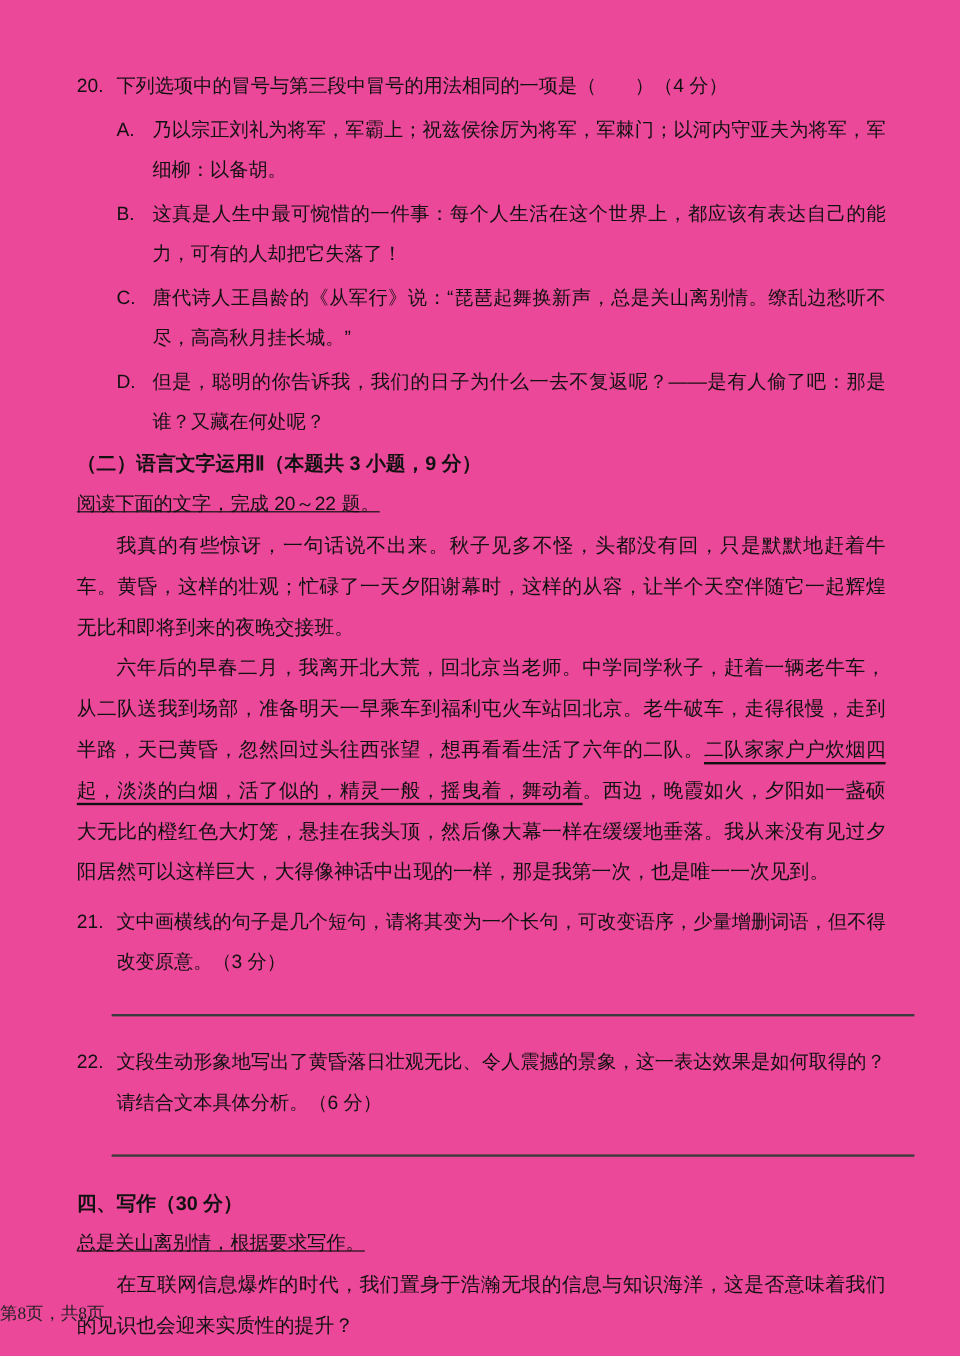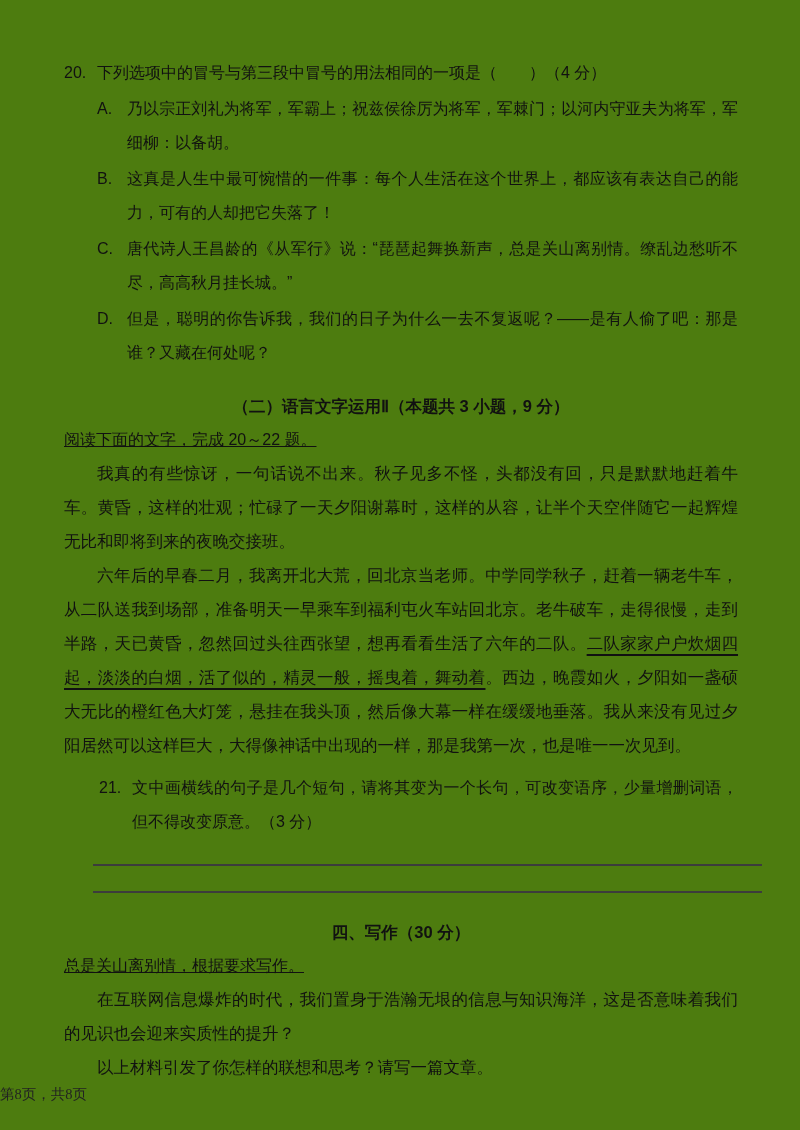--- a/index.html
+++ b/index.html
@@ -6,57 +6,56 @@
   html, body { background: #ffffff; }
   body {
     width: 800px;
     font-family: "Liberation Sans", sans-serif;
     color: #111111;
   }
   .page {
     position: relative;
     width: 800px;
     height: 1130px;
-    background: #4d7c0f;
+    background: #ec4899;
     padding: 56px 62px 0 64px;
     overflow: hidden;
   }
 
   
   .q-row { display: flex; align-items: flex-start; }
   .q-num { flex: 0 0 33px; line-height: 34px; font-size: 16px; }
   .q-stem { flex: 1; line-height: 34px; font-size: 16px; text-align: justify; }
 
   .option { display: flex; align-items: flex-start; margin-left: 33px; margin-top: 2px; }
   .opt-label { flex: 0 0 30px; line-height: 34px; font-size: 16px; }
   .opt-text { flex: 1; line-height: 34px; font-size: 16px; text-align: justify; }
 
   .sec-heading {
     font-size: 16.5px;
     font-weight: bold;
     line-height: 34px;
-    margin-top: 19px;
-    text-align: center;
+    margin-top: 0;
   }
   .plain { line-height: 34px; font-size: 16px; text-decoration: underline; }
 
   .kai {
     font-family: "Liberation Serif", serif;
     line-height: 34px;
     font-size: 16.5px;
     text-align: justify;
   }
   .indent { text-indent: 2em; }
   .underlined {
     text-decoration: underline;
     text-underline-offset: 5px;
     text-decoration-thickness: 1.5px;
   }
 
-  .q-gap { margin-top: 8px; margin-left: 35px; }
+  .q-gap { margin-top: 8px; }
 
   .divider {
     height: 2px;
     background: #3c3c3c;
     margin: 25px 0 22px 29px;
     width: 669px;
   }
 
   .footer {
     position: absolute;
@@ -104,20 +103,24 @@
 
   <p class="kai indent"><span>六年后的早春二月，我离开北大荒，回北京当老师。中学同学秋子，赶着一辆老牛车，从二队送我到场部，准备明天一早乘车到福利屯火车站回北京。老牛破车，走得很慢，走到半路，天已黄昏，忽然回过头往西张望，想再看看生活了六年的二队。</span><span class="underlined">二队家家户户炊烟四起，淡淡的白烟，活了似的，精灵一般，摇曳着，舞动着</span><span>。西边，晚霞如火，夕阳如一盏硕大无比的橙红色大灯笼，悬挂在我头顶，然后像大幕一样在缓缓地垂落。我从来没有见过夕阳居然可以这样巨大，大得像神话中出现的一样，那是我第一次，也是唯一一次见到。</span></p>
 
   <div class="q-row q-gap">
     <span class="q-num">21.</span>
     <span class="q-stem">文中画横线的句子是几个短句，请将其变为一个长句，可改变语序，少量增删词语，但不得改变原意。（3 分）</span>
   </div>
 
   <div class="divider"></div>
 
+  <div class="q-row">
+    <span class="q-num">22.</span>
+    <span class="q-stem">文段生动形象地写出了黄昏落日壮观无比、令人震撼的景象，这一表达效果是如何取得的？请结合文本具体分析。（6 分）</span>
+  </div>
 
   <div class="divider"></div>
 
   <h3 class="sec-heading">四、写作（30 分）</h3>
   <p class="plain">总是关山离别情，根据要求写作。</p>
   <p class="kai indent">在互联网信息爆炸的时代，我们置身于浩瀚无垠的信息与知识海洋，这是否意味着我们的见识也会迎来实质性的提升？</p>
   <p class="kai indent">以上材料引发了你怎样的联想和思考？请写一篇文章。</p>
 
   <div class="footer">第8页，共8页</div>
 

